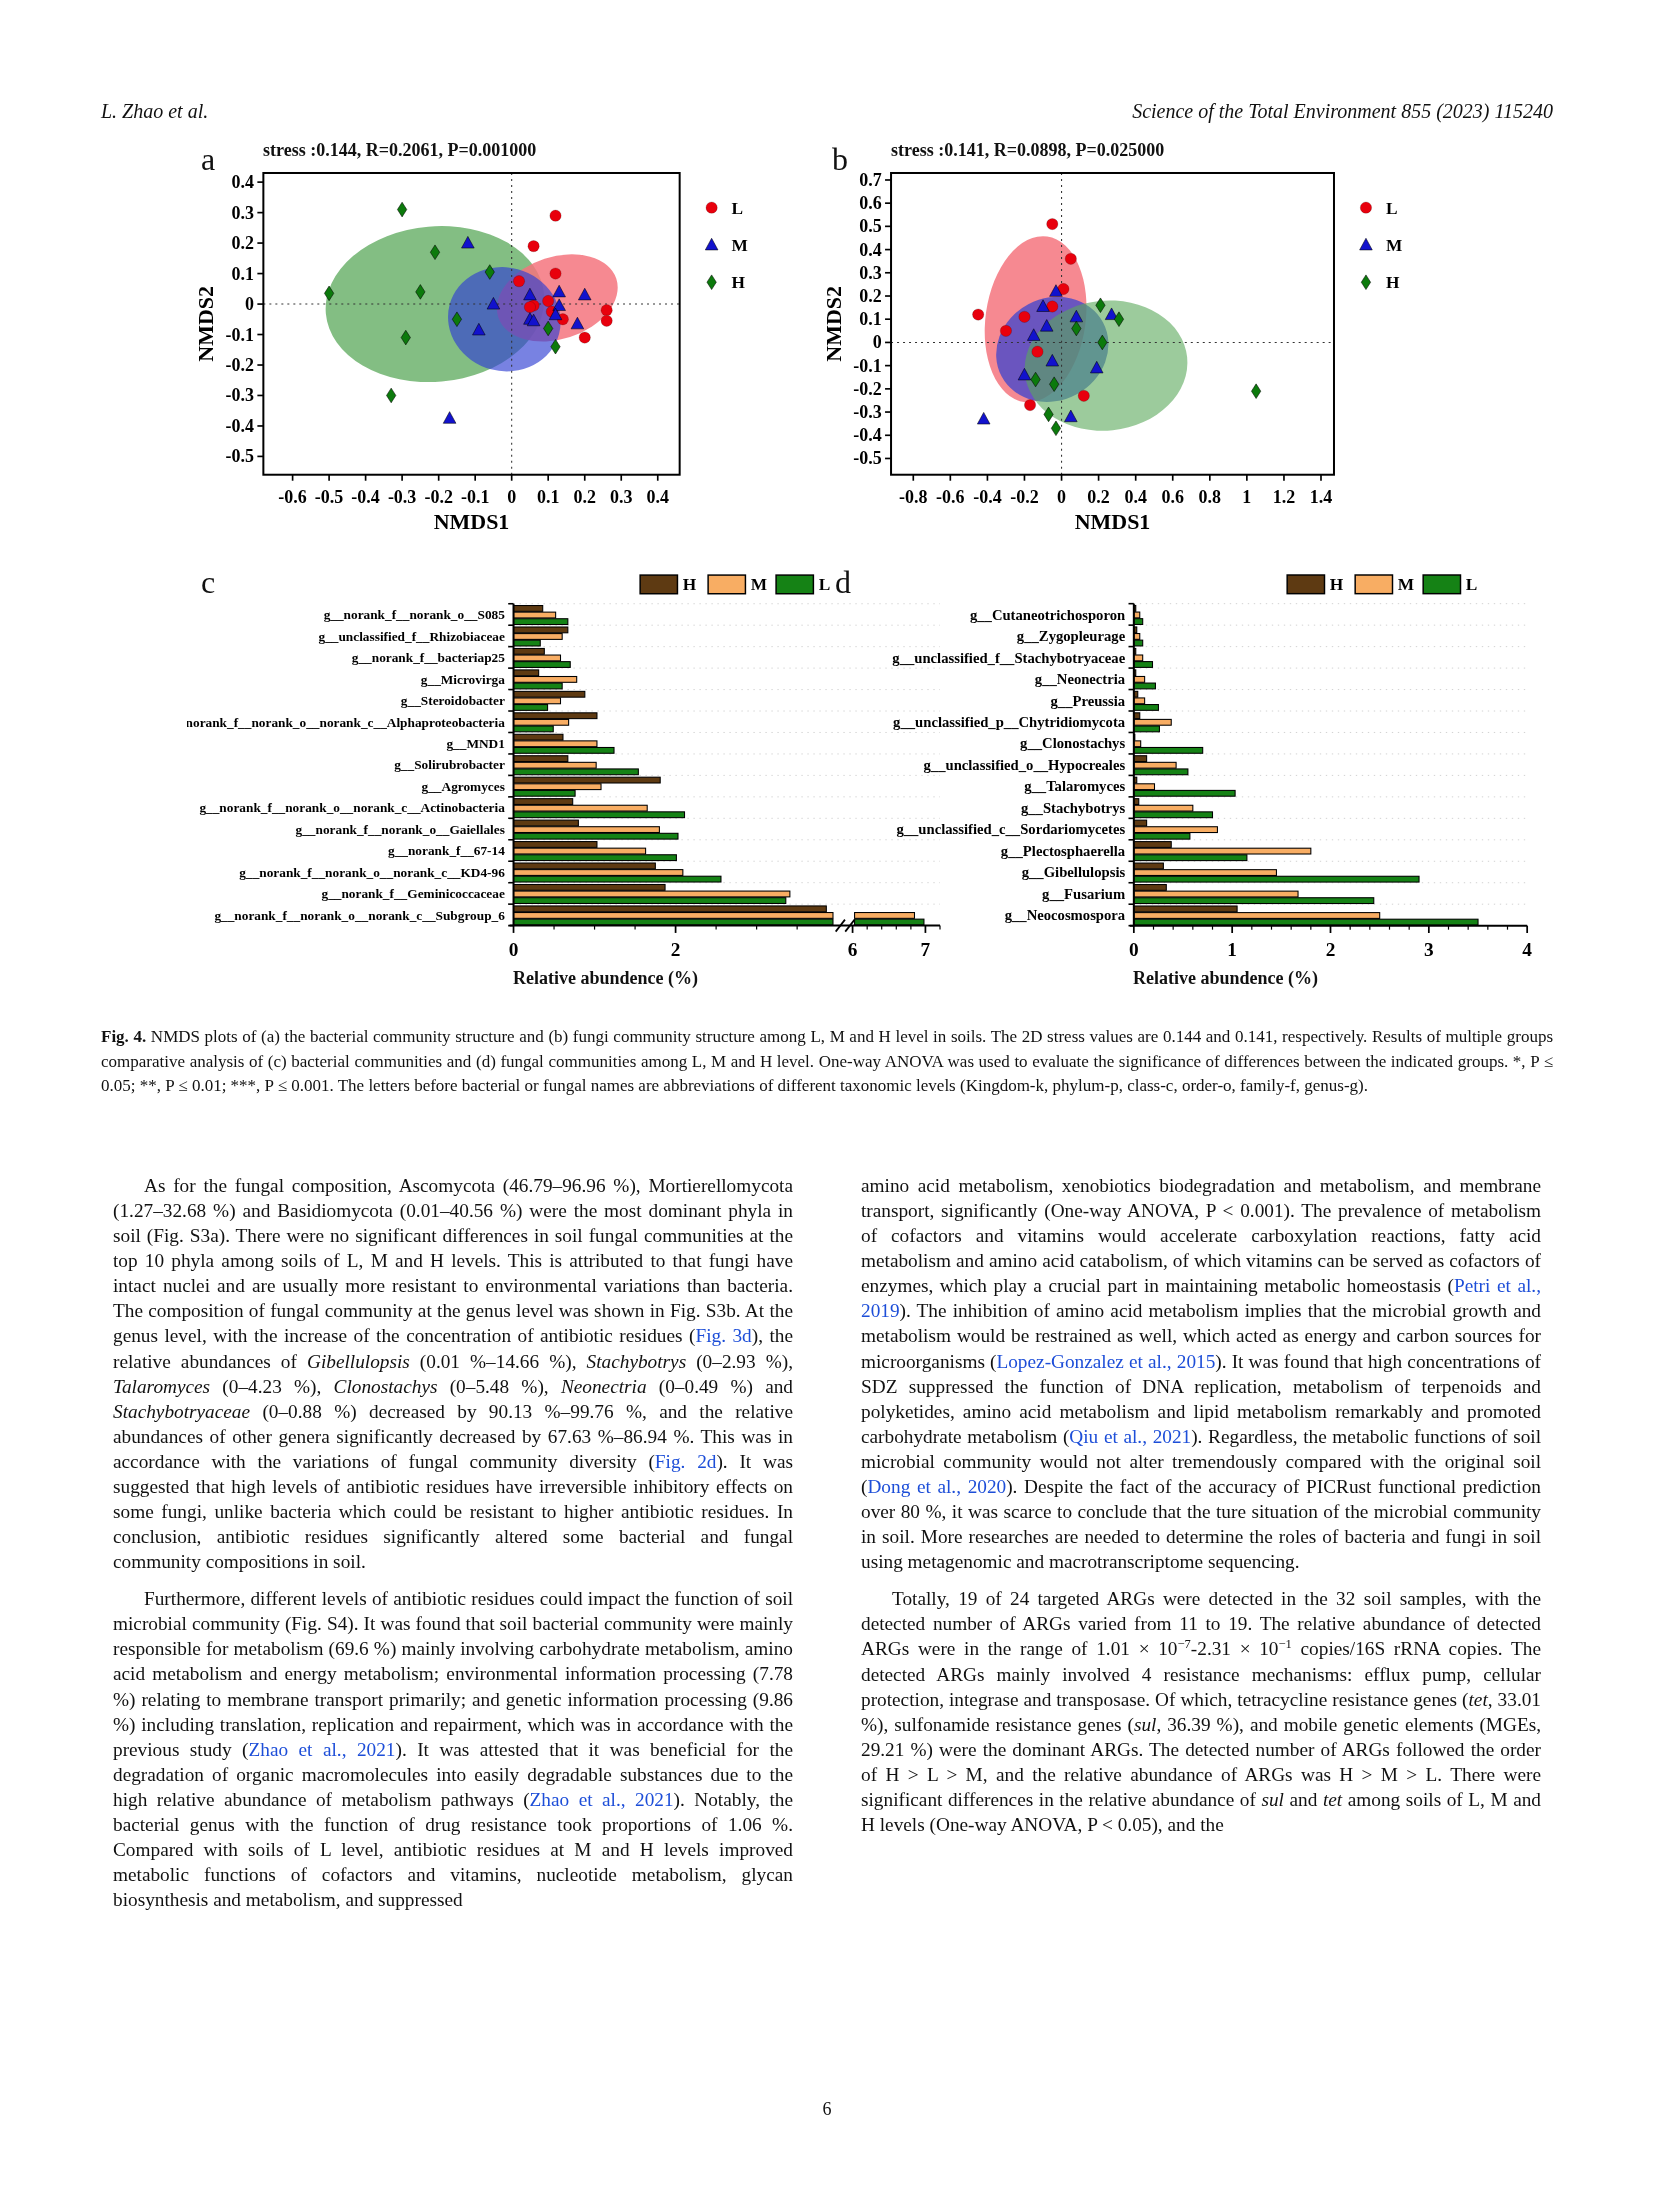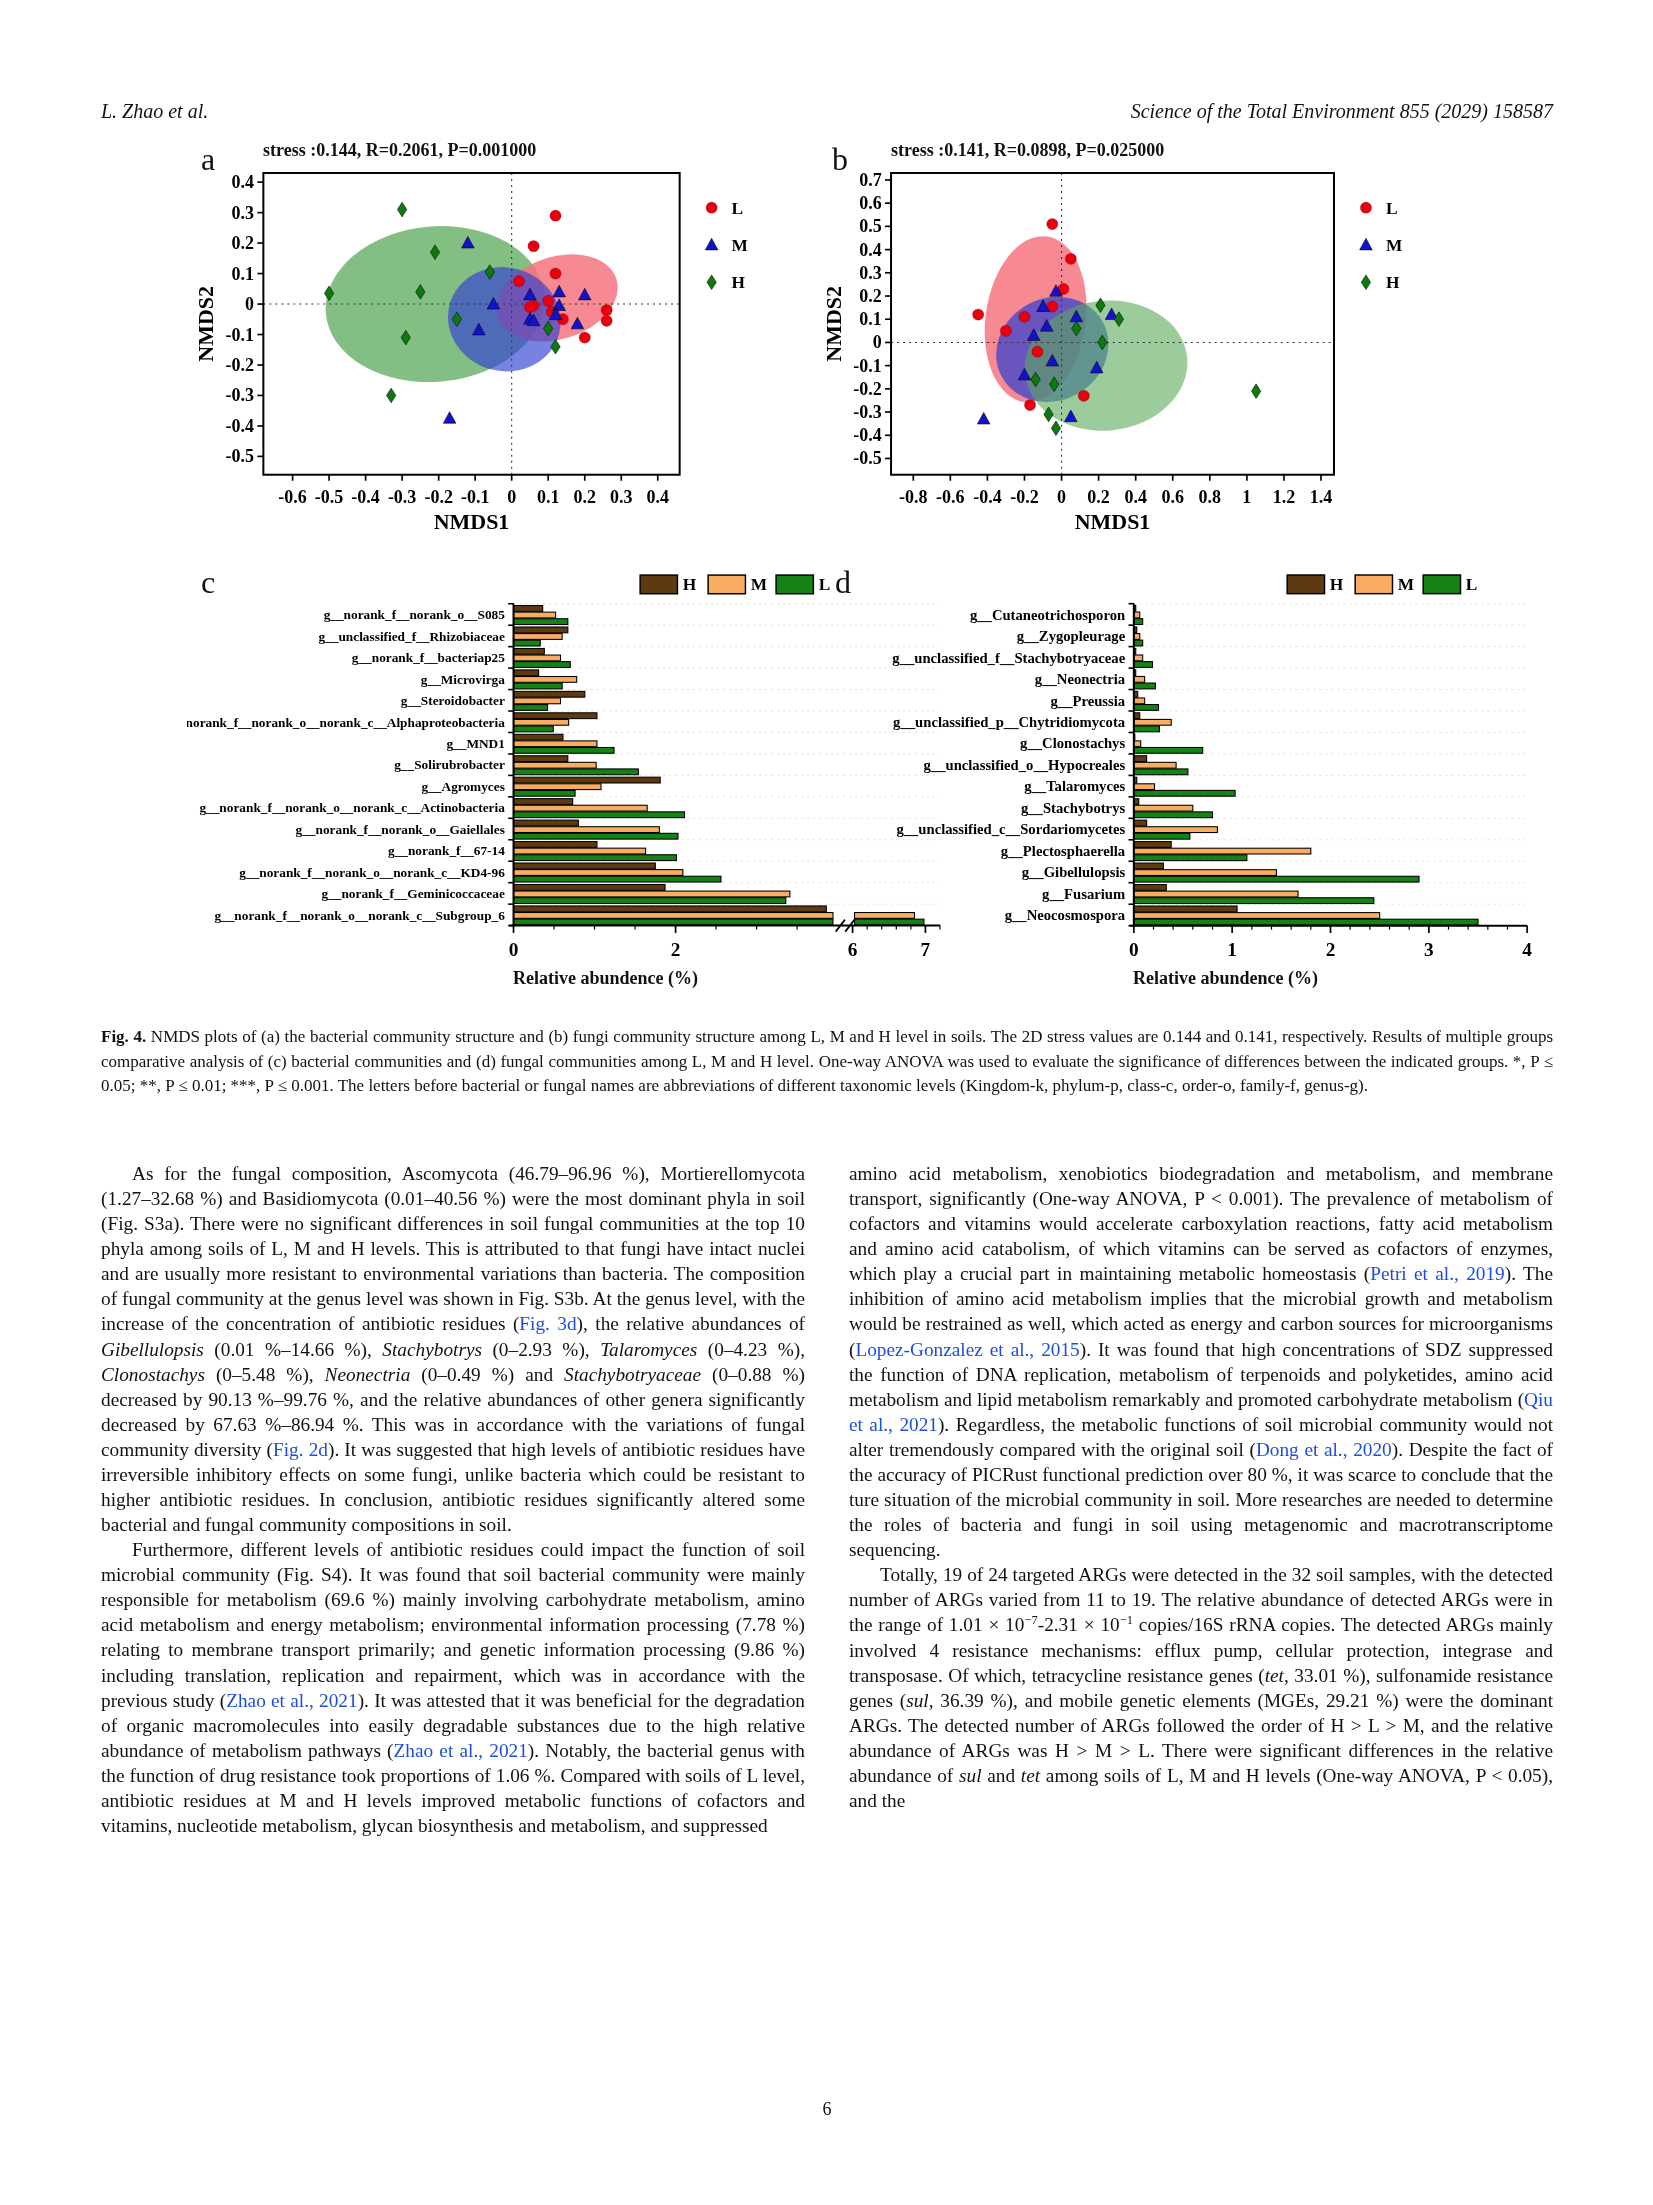--- a/index.html
+++ b/index.html
@@ -12,41 +12,41 @@
   .chart-title{position:absolute;font-weight:bold;font-size:18px;}
   svg.chart{position:absolute;}
   .xlab{position:absolute;font-weight:bold;font-size:18px;}
   .caption{position:absolute;left:101px;top:1025px;width:1452px;font-size:17px;
            line-height:1.45;text-align:justify;}
   .cap-label{font-weight:bold;}
   .col{position:absolute;top:1161px;width:704px;font-size:19.3px;line-height:1.30;
        text-align:justify;}
   .col-left{left:101px;}
   .col-right{left:849px;}
-  .col p{margin:0;padding:0;}
+  .col p{margin:12px;padding:0;}
   p.indent{text-indent:31px;}
   h3.subheading{font-style:italic;font-weight:normal;font-size:19.3px;margin:24px 0 10.7px 0;}
   .cite{color:#1d4ed8;}
   .it{font-style:italic;}
   sup{font-size:0.65em;}
   .pagenum{position:absolute;top:2099px;left:0;width:100%;text-align:center;font-size:18px;}
   svg text{font-family:"Liberation Serif",serif;fill:#000;}
   text.tick{font-size:27px;font-weight:bold;text-anchor:middle;}
   text.ticky{font-size:27px;font-weight:bold;text-anchor:end;}
   text.axlab{font-size:33px;font-weight:bold;text-anchor:middle;}
   text.leg{font-size:26px;font-weight:bold;}
   text.cat{font-weight:bold;text-anchor:end;}
 </style>
 </head>
 <body>
 
 <div class="page">
 
   <span class="hdr-left">L. Zhao et al.</span>
-  <span class="hdr-right">Science of the Total Environment 855 (2029) 158587</span>
+  <span class="hdr-right">Science of the Total Environment 855 (2023) 115240</span>
 
   <div class="panel-letter" style="left:201px;top:141px;">a</div>
   <div class="panel-letter" style="left:832px;top:141px;">b</div>
   <div class="panel-letter" style="left:201px;top:564px;">c</div>
   <div class="panel-letter" style="left:835px;top:564px;">d</div>
 
   <div class="chart-title" style="left:263px;top:140px;width:417px;">stress :0.144, R=0.2061, P=0.001000</div>
   <div class="chart-title" style="left:891px;top:140px;width:443px;">stress :0.141, R=0.0898, P=0.025000</div>
 
   <svg id="chart-a" class="chart" style="left:193px;top:165px;" width="587" height="373" viewBox="0 0 880 560">

